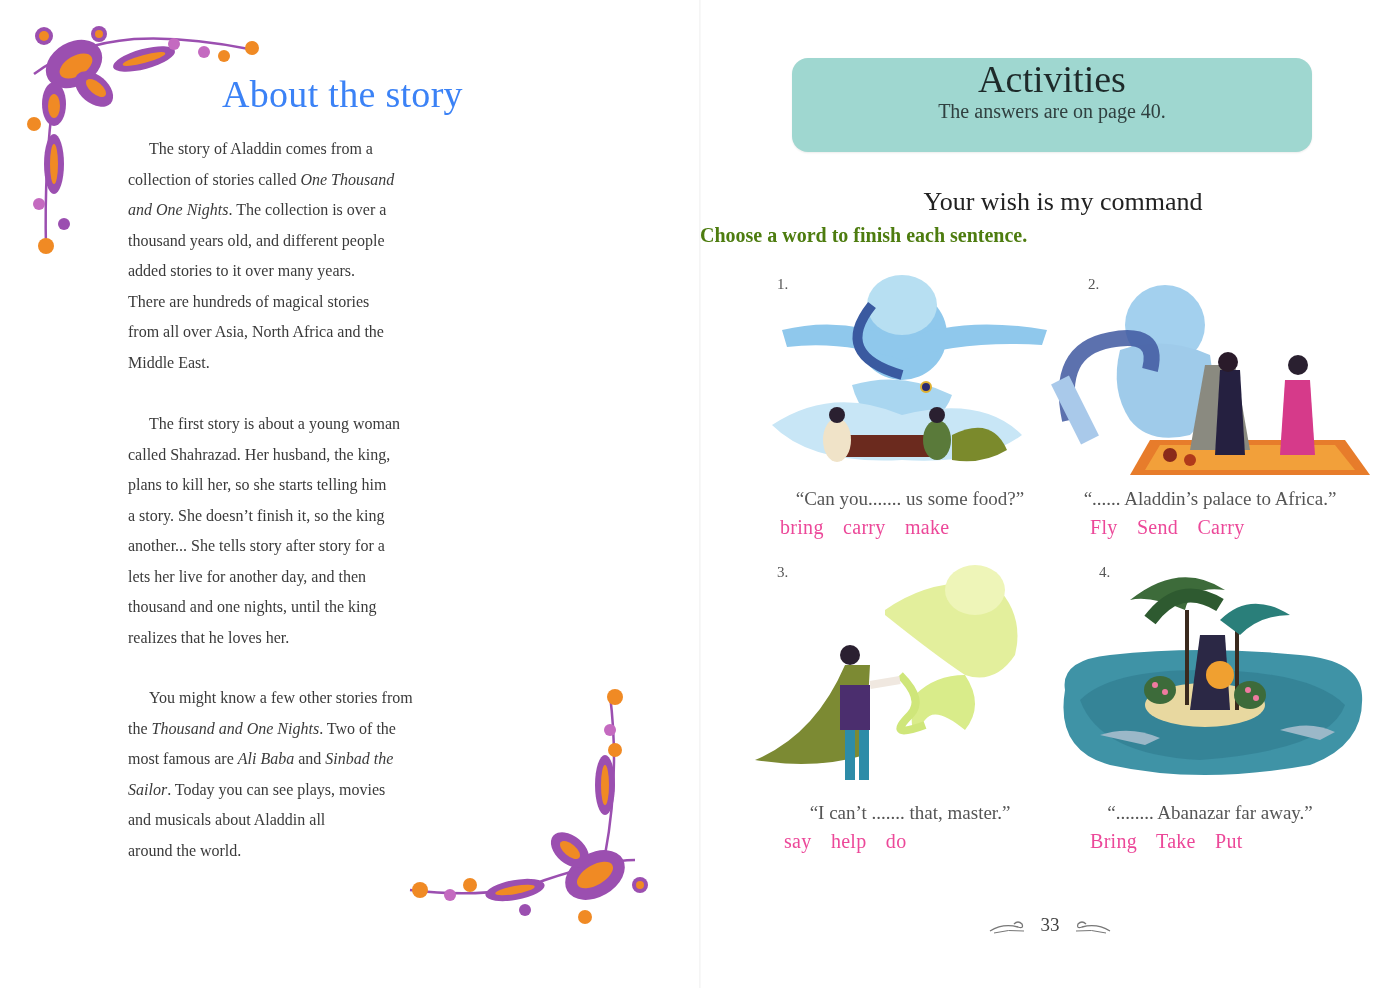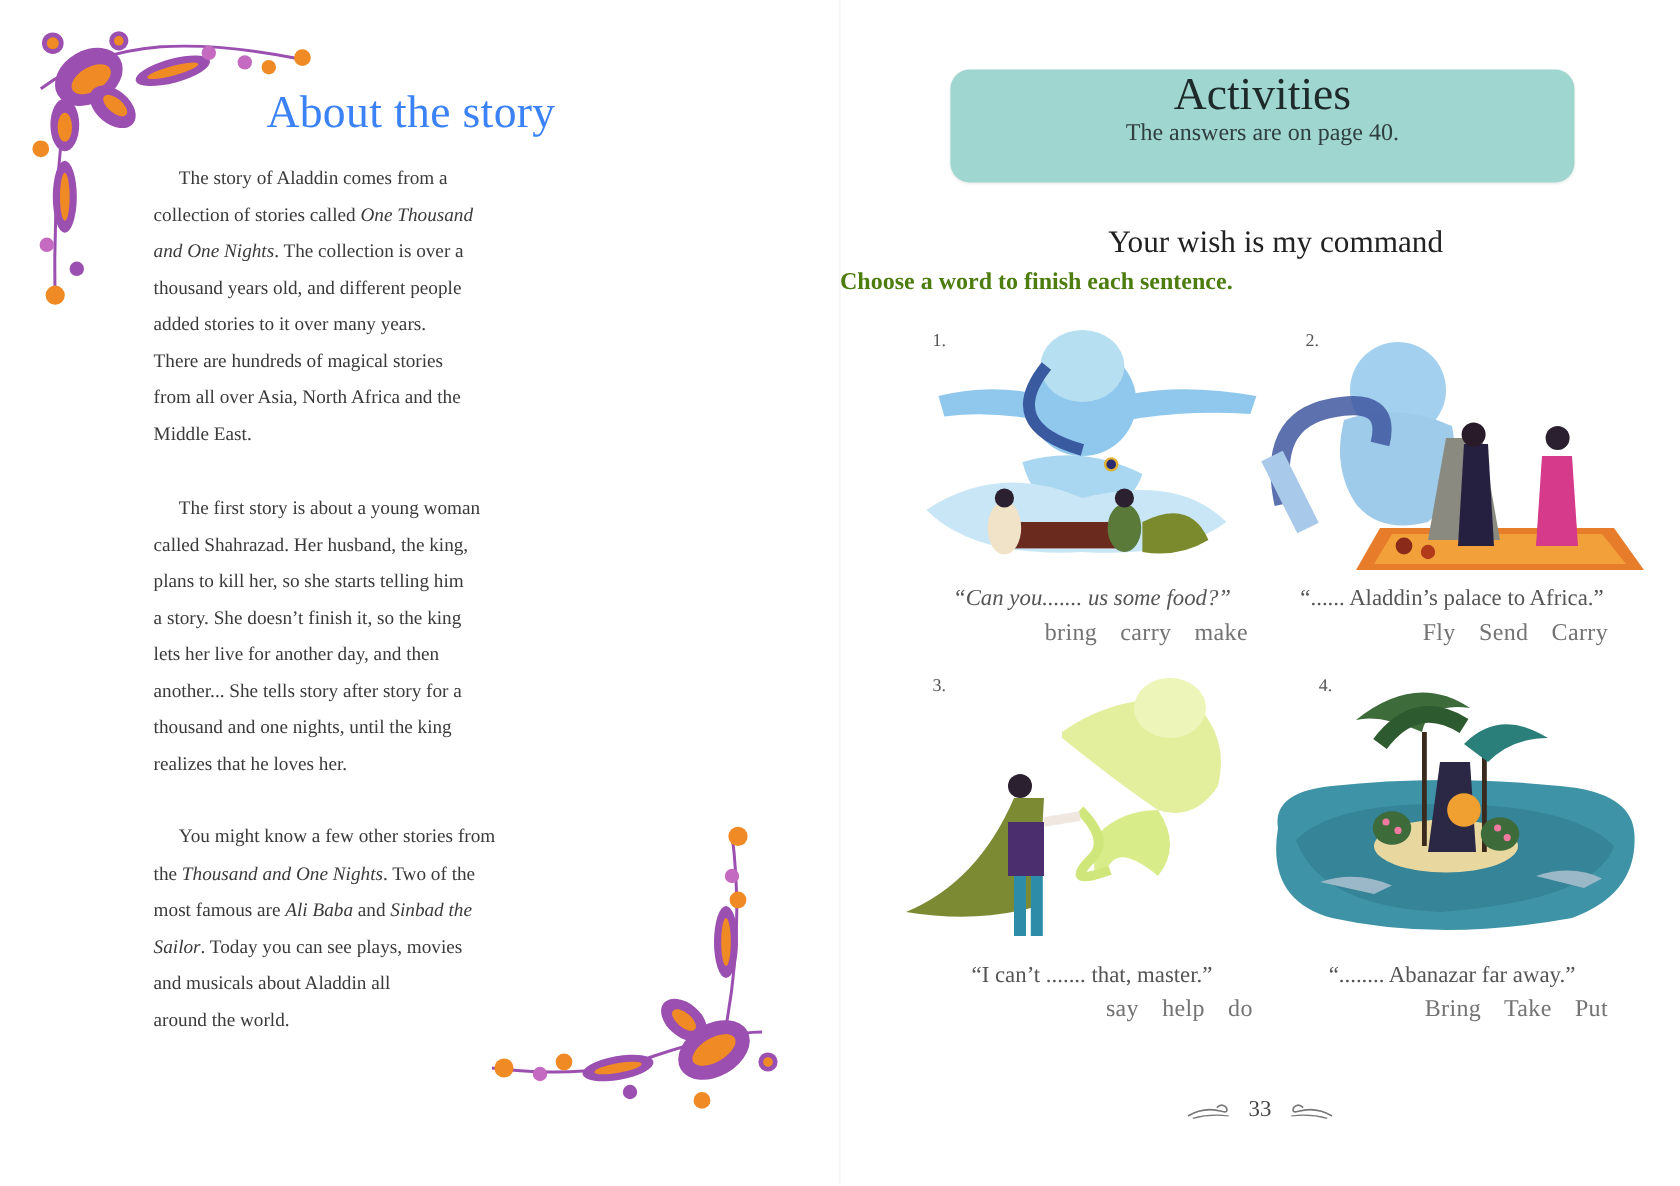--- a/index.html
+++ b/index.html
@@ -22,21 +22,21 @@
   .act-box{position:absolute;left:92px;top:58px;width:520px;height:94px;border-radius:16px;
            background:#9fd7d0;box-shadow:0 1px 2px rgba(0,0,0,0.08);text-align:center;}
   .act-title{display:block;font-size:38px;color:#1e2a2a;line-height:42px;}
   .act-sub{display:block;font-size:20px;color:#304040;margin-top:0px;}
   .sec-title{position:absolute;left:13px;width:700px;top:187px;text-align:center;font-size:26px;color:#222;margin-left:0;}
   .sec-sub{position:absolute;left:0;width:700px;top:224px;font-size:20px;color:#4d7c0f;font-weight:bold;}
   .sec-title span,.sec-sub span{position:relative;left:0px;}
   .num{position:absolute;font-size:15px;color:#555;}
   .illo{position:absolute;}
   .sent{position:absolute;font-size:19px;color:#555;text-align:center;}
-  .opts{position:absolute;font-size:20px;color:#737373;text-align:right;word-spacing:14px;letter-spacing:0.3px;}
+  .opts{position:absolute;font-size:20px;color:#ec4899;text-align:left;word-spacing:14px;letter-spacing:0.3px;}
   .pagenum{position:absolute;left:0;width:700px;top:914px;text-align:center;font-size:19px;color:#444;}
   .pagenum .orn{display:inline-block;vertical-align:middle;}
 </style>
 </head>
 <body>
 
 <div class="page left">
   <svg class="corner corner-tl" viewBox="0 0 250 245">
     <g fill="none" stroke="#9b4fb0" stroke-width="2.5">
       <path d="M20 60 Q60 30 120 25 Q170 22 235 35"></path>
@@ -78,22 +78,22 @@
       <p>added stories to it over many years.</p>
       <p>There are hundreds of magical stories</p>
       <p>from all over Asia, North Africa and the</p>
       <p>Middle East.</p>
     </div>
   <div class="para p2" id="para1">
       <p class="ind">The first story is about a young woman</p>
       <p>called Shahrazad. Her husband, the king,</p>
       <p>plans to kill her, so she starts telling him</p>
       <p>a story. She doesn’t finish it, so the king</p>
+      <p>another... She tells story after story for a</p>
       <p>lets her live for another day, and then</p>
-      <p>another... She tells story after story for a</p>
       <p>thousand and one nights, until the king</p>
       <p>realizes that he loves her.</p>
     </div>
   <div class="para p3" id="para2">
       <p class="ind">You might know a few other stories from</p>
       <p><span>the </span><i>Thousand and One Nights</i><span>. Two of the</span></p>
       <p><span>most famous are </span><i>Ali Baba</i><span> and </span><i>Sinbad the</i></p>
       <p><i>Sailor</i><span>. Today you can see plays, movies</span></p>
       <p>and musicals about Aladdin all</p>
       <p>around the world.</p>
@@ -147,21 +147,21 @@
     <path d="M20 160 Q80 120 150 150 Q230 130 270 170 Q230 200 150 195 Q60 200 20 160Z" fill="#c8e6f6"></path>
     <path d="M120 40 Q80 90 150 110" stroke="#3a5aa0" stroke-width="10" fill="none"></path>
     <rect x="85" y="170" width="95" height="22" fill="#6b2a1e"></rect>
     <ellipse cx="85" cy="175" rx="14" ry="22" fill="#f0e3c8"></ellipse>
     <ellipse cx="185" cy="175" rx="14" ry="20" fill="#5a7a3a"></ellipse>
     <circle cx="85" cy="150" r="8" fill="#2a2030"></circle>
       <circle cx="185" cy="150" r="8" fill="#2a2030"></circle>
     <path d="M200 170 Q240 150 255 185 Q230 200 200 195Z" fill="#7b8a2c"></path>
     <circle cx="174" cy="122" r="5" fill="#2b2b70" stroke="#e0b030" stroke-width="2"></circle>
   </svg>
-  <div class="sent" style="left:80px;top:488px;width:260px;font-style:italic;">“Can you....... us some food?”</div>
+  <div class="sent" style="left:80px;top:488px;width:260px;">“Can you....... us some food?”</div>
   <div class="opts" style="left:80px;top:516px;width:260px;">
     <span>bring</span>
     <span>carry</span>
     <span>make</span>
   </div>
 
   <div class="num" style="left:388px;top:276px;">2.</div>
   <svg class="illo" style="left:350px;top:270px;" width="320" height="210">
     <ellipse cx="115" cy="55" rx="40" ry="40" fill="#a3d0ee"></ellipse>
     <path d="M70 80 Q115 65 160 85 Q170 140 140 165 Q100 175 80 150 Q60 120 70 80Z" fill="#9fcbea"></path>

